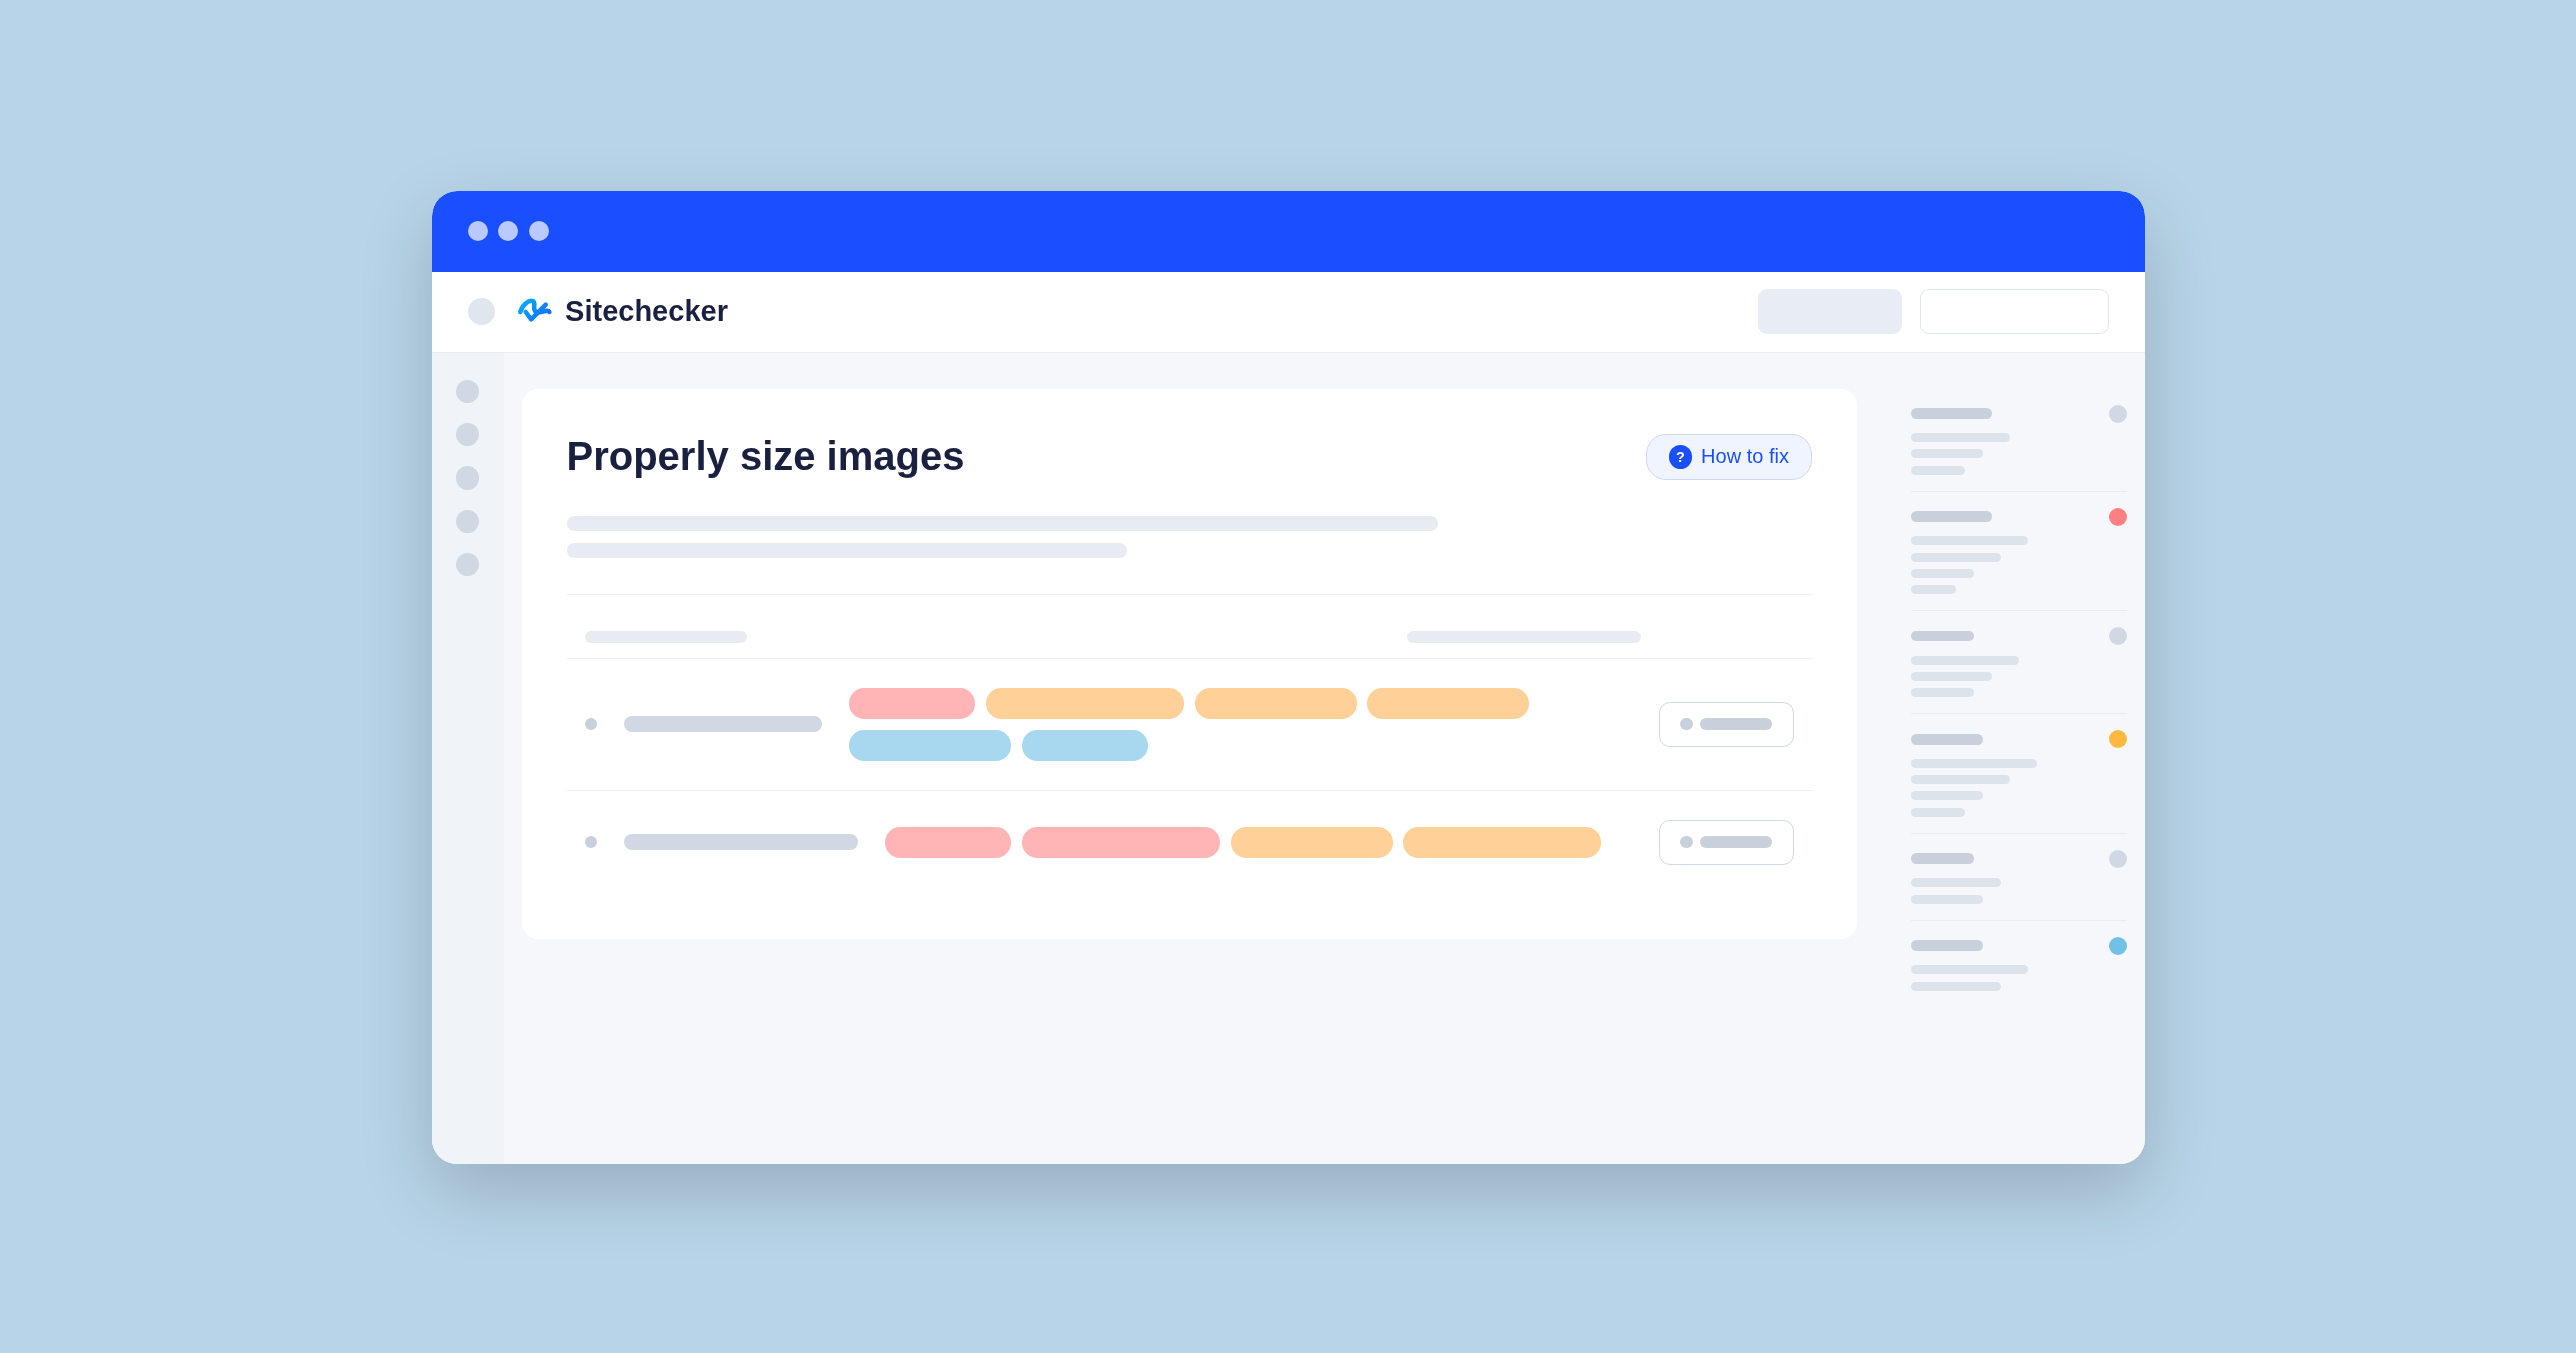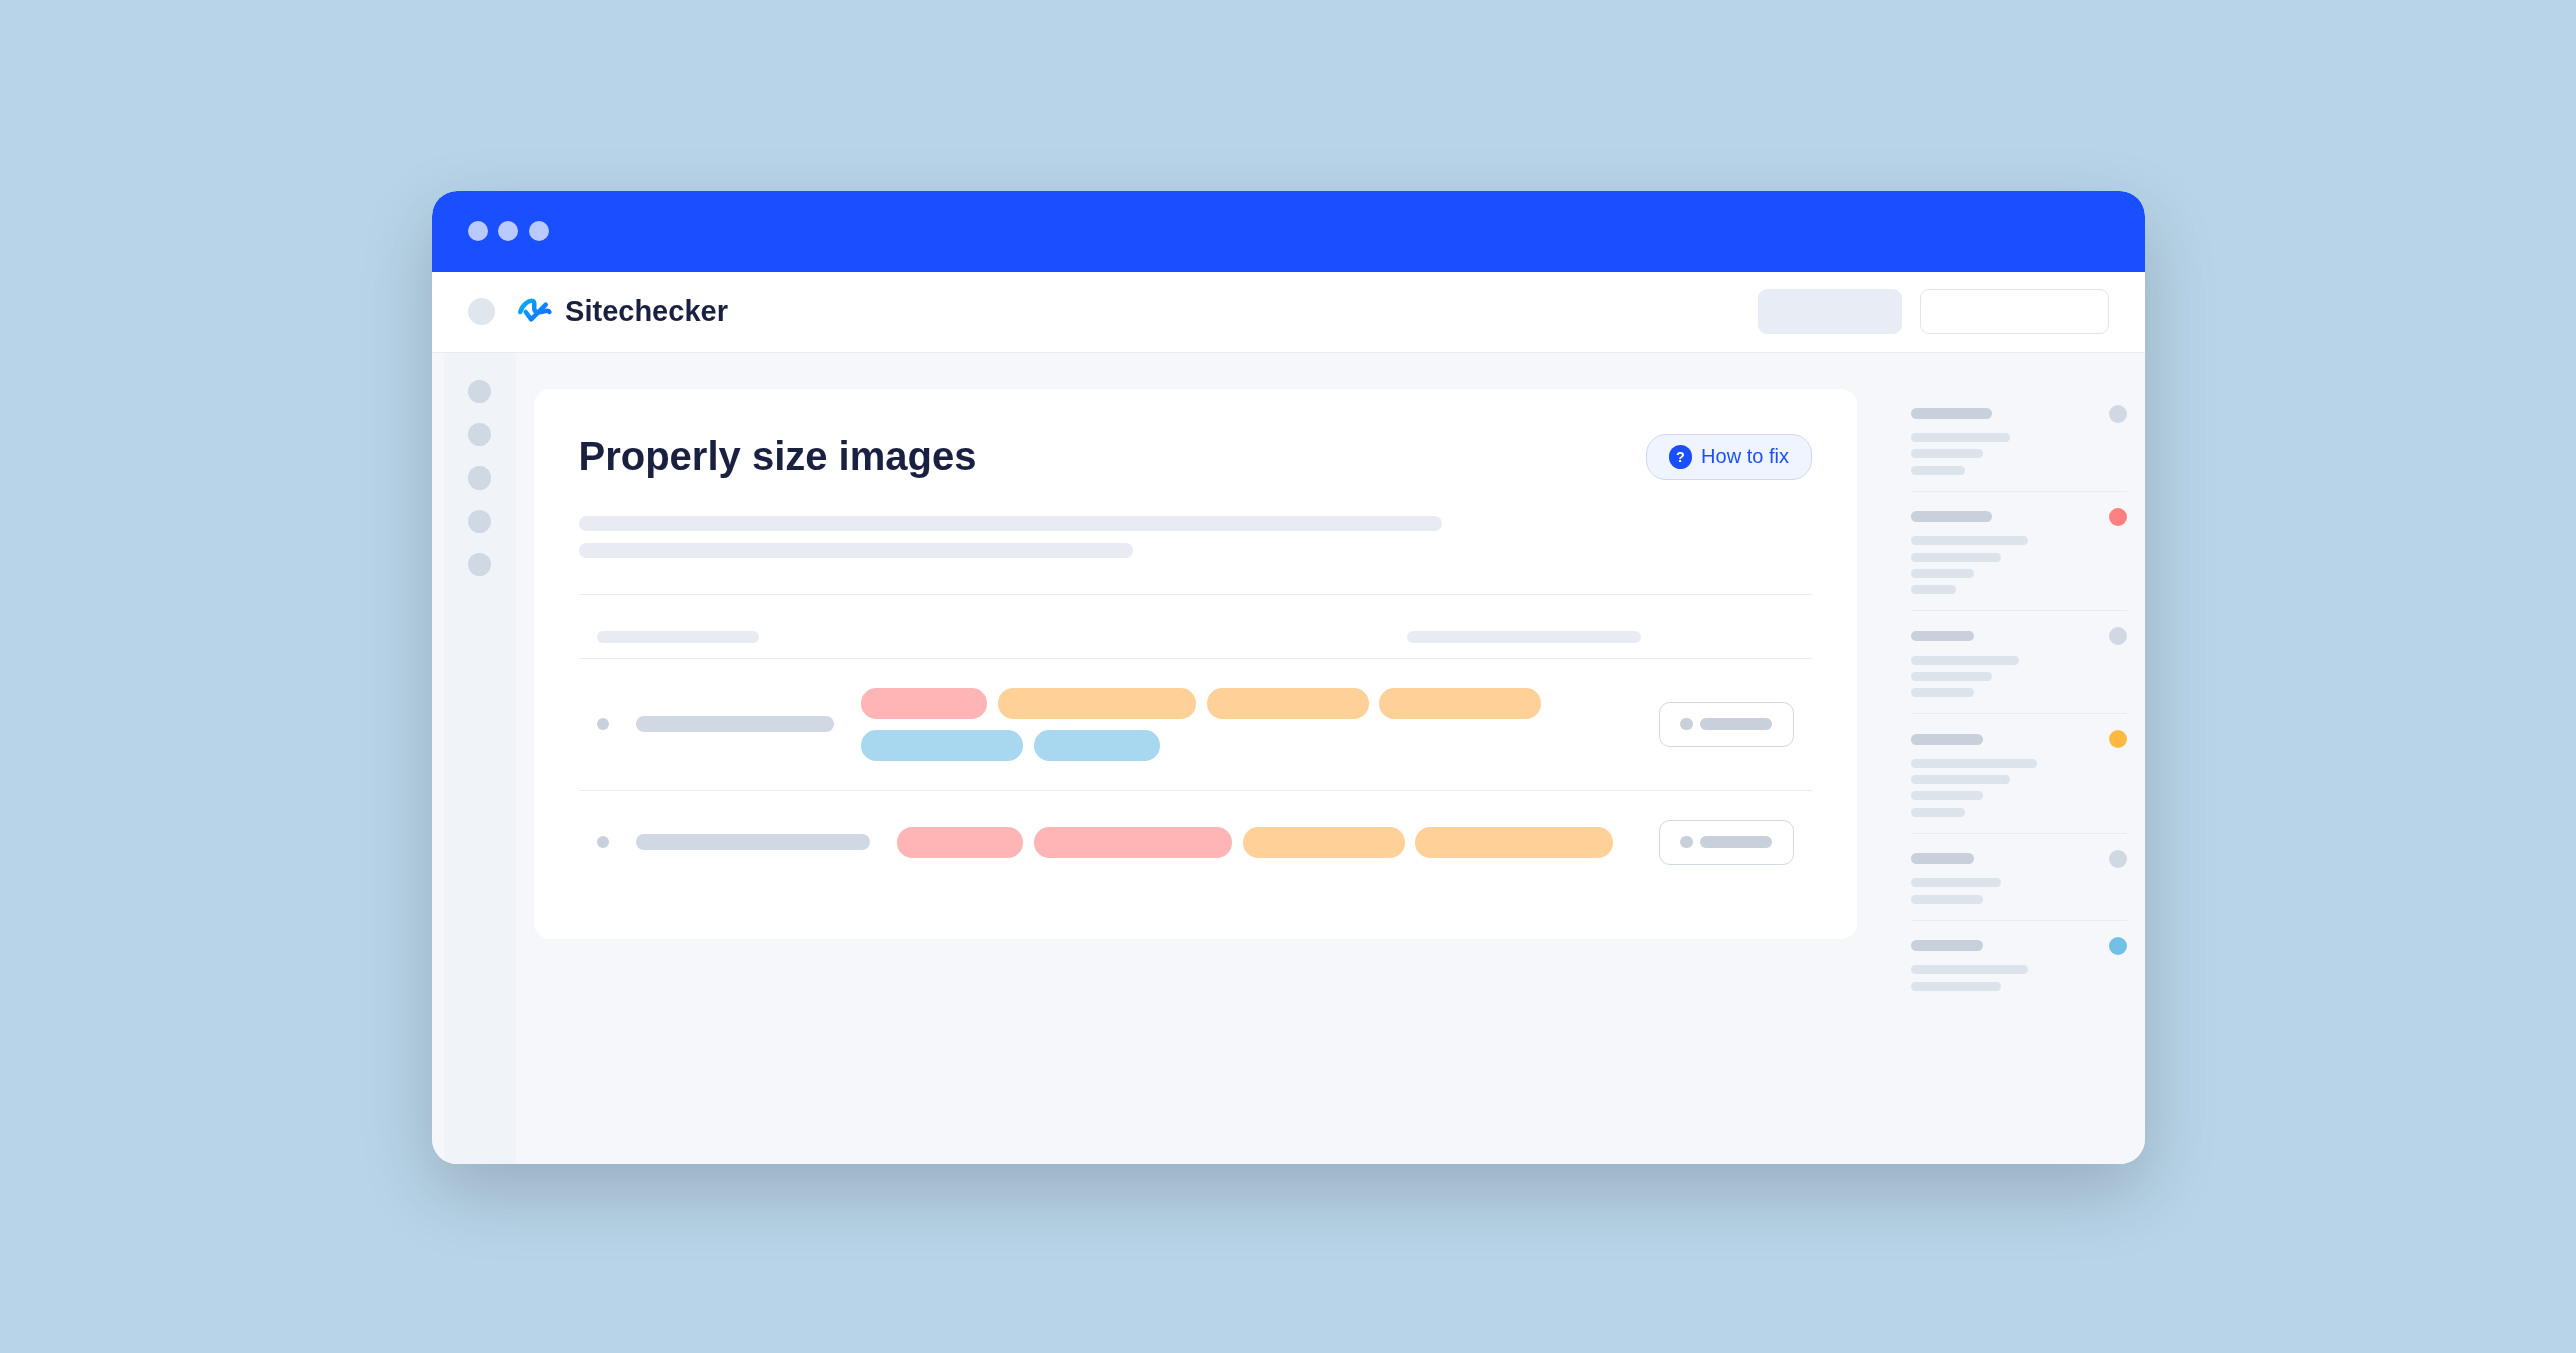--- a/index.html
+++ b/index.html
@@ -358,21 +358,21 @@
             </linearGradient>
           </defs>
         </svg>
         <span class="logo-text">Sitechecker</span>
       </div>
       <div class="nav-spacer"></div>
       <div class="nav-btn nav-btn-1"></div>
       <div class="nav-btn nav-btn-2"></div>
     </div>
 
-    <div style="display:flex; flex:1; overflow:hidden;margin-left:12px;">
+    <div style="display:flex; flex:1; overflow:hidden;">
 
       <div class="page-sidebar">
         <div class="sidebar-dot"></div>
         <div class="sidebar-dot"></div>
         <div class="sidebar-dot"></div>
         <div class="sidebar-dot"></div>
         <div class="sidebar-dot"></div>
       </div>
 
       <div class="main-content">

